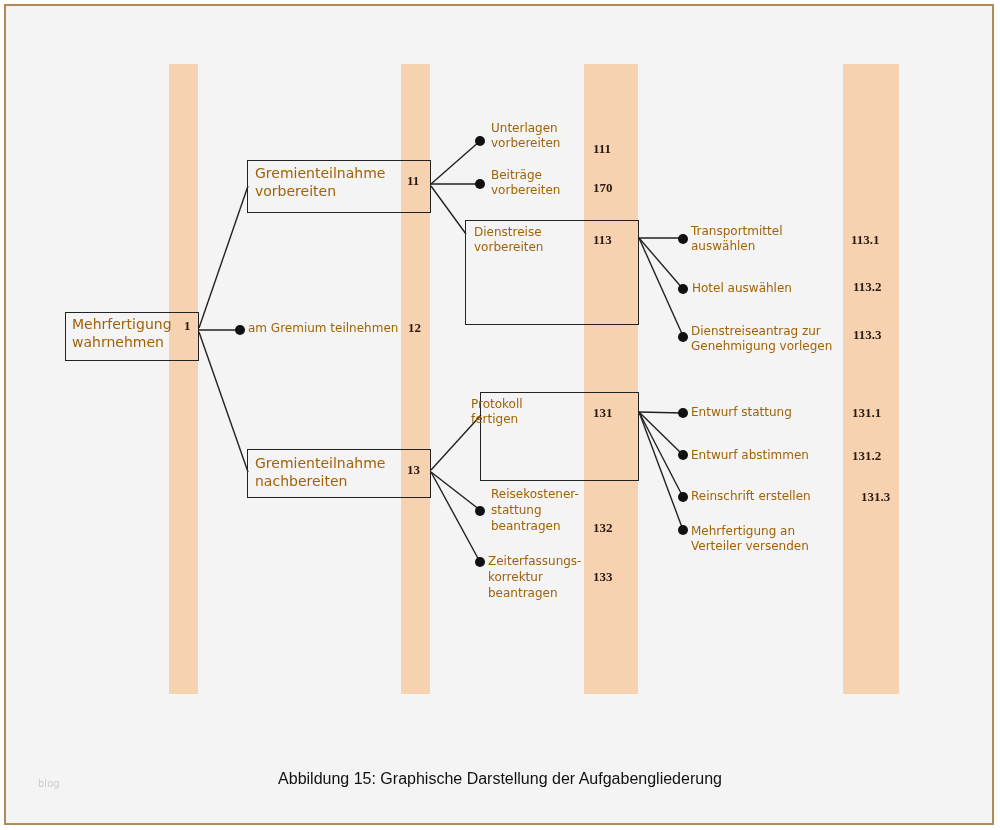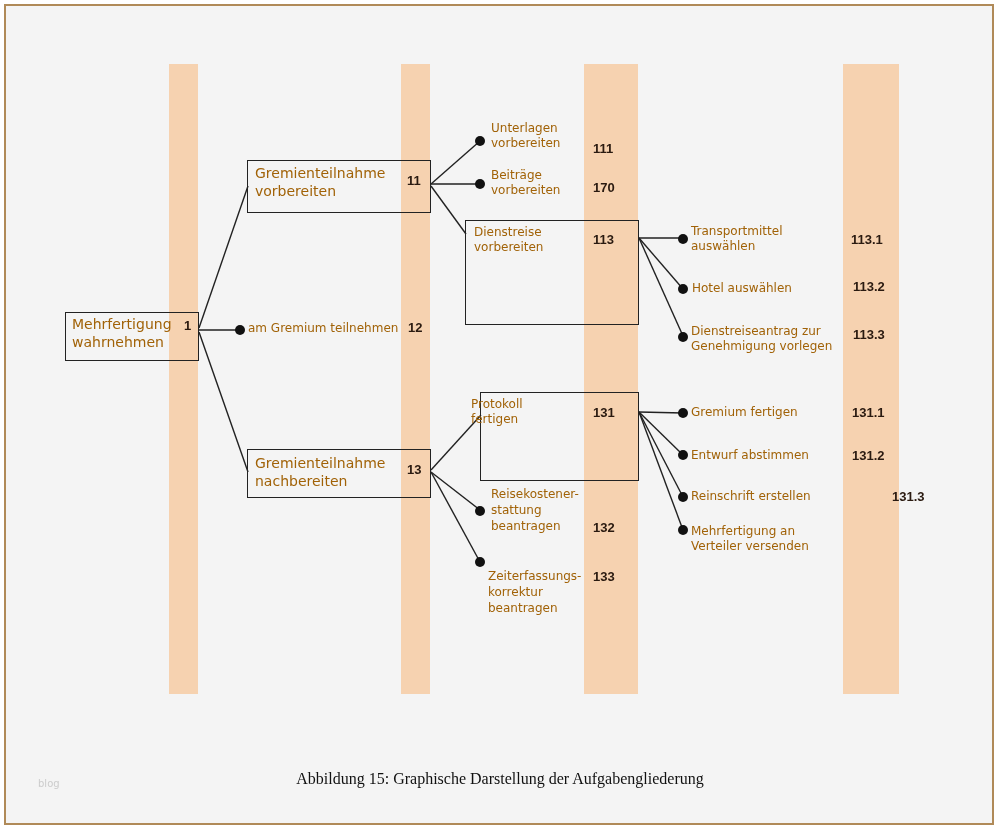--- a/index.html
+++ b/index.html
@@ -3,23 +3,23 @@
 <meta charset="utf-8">
 <style>
 html,body{margin:0;padding:0;}
 body{width:1000px;height:830px;background:#fff;position:relative;overflow:hidden;font-family:"DejaVu Sans",sans-serif;}
 .frame{position:absolute;left:4px;top:4px;width:990px;height:821px;border:2px solid #b08a58;background:#f4f4f4;box-sizing:border-box;}
 .col{position:absolute;top:64px;height:630px;background:#f6d2b0;}
 .box{position:absolute;border:1.5px solid #222;box-sizing:border-box;}
 .t{position:absolute;color:#a16207;white-space:pre;line-height:1.25;}
 .big{font-size:14px;}
 .sm{font-size:12px;}
-.num{position:absolute;font-family:Liberation Sans, sans-serif;font-weight:bold;font-size:13px;color:#2a1a10;}
+.num{position:absolute;font-family:Liberation Serif, serif;font-weight:bold;font-size:13px;color:#2a1a10;}
 svg{position:absolute;left:0;top:0;}
-.caption{position:absolute;left:0;width:1000px;top:770px;text-align:center;font-size:16px;color:#111;font-family:Liberation Serif, serif;}
+.caption{position:absolute;left:0;width:1000px;top:770px;text-align:center;font-size:16px;color:#111;font-family:Liberation Sans, sans-serif;}
 .blog{position:absolute;left:38px;top:778px;font-size:10px;color:#ccc;}
 </style>
 </head>
 <body>
 
 <div class="frame"></div>
 
 <div class="col" style="left:169px;width:29px"></div>
 <div class="col" style="left:401px;width:29px"></div>
 <div class="col" style="left:584px;width:54px"></div>
@@ -88,36 +88,36 @@
 <div class="t sm" style="left:474px;top:225px">Dienstreise
 vorbereiten</div>
 <div class="num" style="left:593px;top:232px">113</div>
 <div class="t sm" style="left:471px;top:397px">Protokoll
 fertigen</div>
 <div class="num" style="left:593px;top:405px">131</div>
 <div class="t sm" style="left:491px;top:486px;line-height:1.35">Reisekostener-
 stattung
 beantragen</div>
 <div class="num" style="left:593px;top:520px">132</div>
-<div class="t sm" style="left:488px;top:568px;line-height:1.35">Zeiterfassungs-
+<div class="t sm" style="left:488px;top:553px;line-height:1.35">Zeiterfassungs-
 korrektur
 beantragen</div>
 <div class="num" style="left:593px;top:569px">133</div>
 
 <div class="t sm" style="left:691px;top:224px">Transportmittel
 auswählen</div>
 <div class="num" style="left:851px;top:232px">113.1</div>
 <div class="t sm" style="left:692px;top:281px">Hotel auswählen</div>
 <div class="num" style="left:853px;top:279px">113.2</div>
 <div class="t sm" style="left:691px;top:324px">Dienstreiseantrag zur
 Genehmigung vorlegen</div>
 <div class="num" style="left:853px;top:327px">113.3</div>
-<div class="t sm" style="left:691px;top:405px">Gremium fertigen</div>
+<div class="t sm" style="left:691px;top:405px">Entwurf stattung</div>
 <div class="num" style="left:852px;top:405px">131.1</div>
 <div class="t sm" style="left:691px;top:448px">Entwurf abstimmen</div>
 <div class="num" style="left:852px;top:448px">131.2</div>
 <div class="t sm" style="left:691px;top:489px">Reinschrift erstellen</div>
-<div class="num" style="left:892px;top:489px">131.3</div>
+<div class="num" style="left:861px;top:489px">131.3</div>
 <div class="t sm" style="left:691px;top:524px">Mehrfertigung an
 Verteiler versenden</div>
 
 <div class="blog">blog</div>
 <div class="caption">Abbildung 15: Graphische Darstellung der Aufgabengliederung</div>
 
 </body></html>

